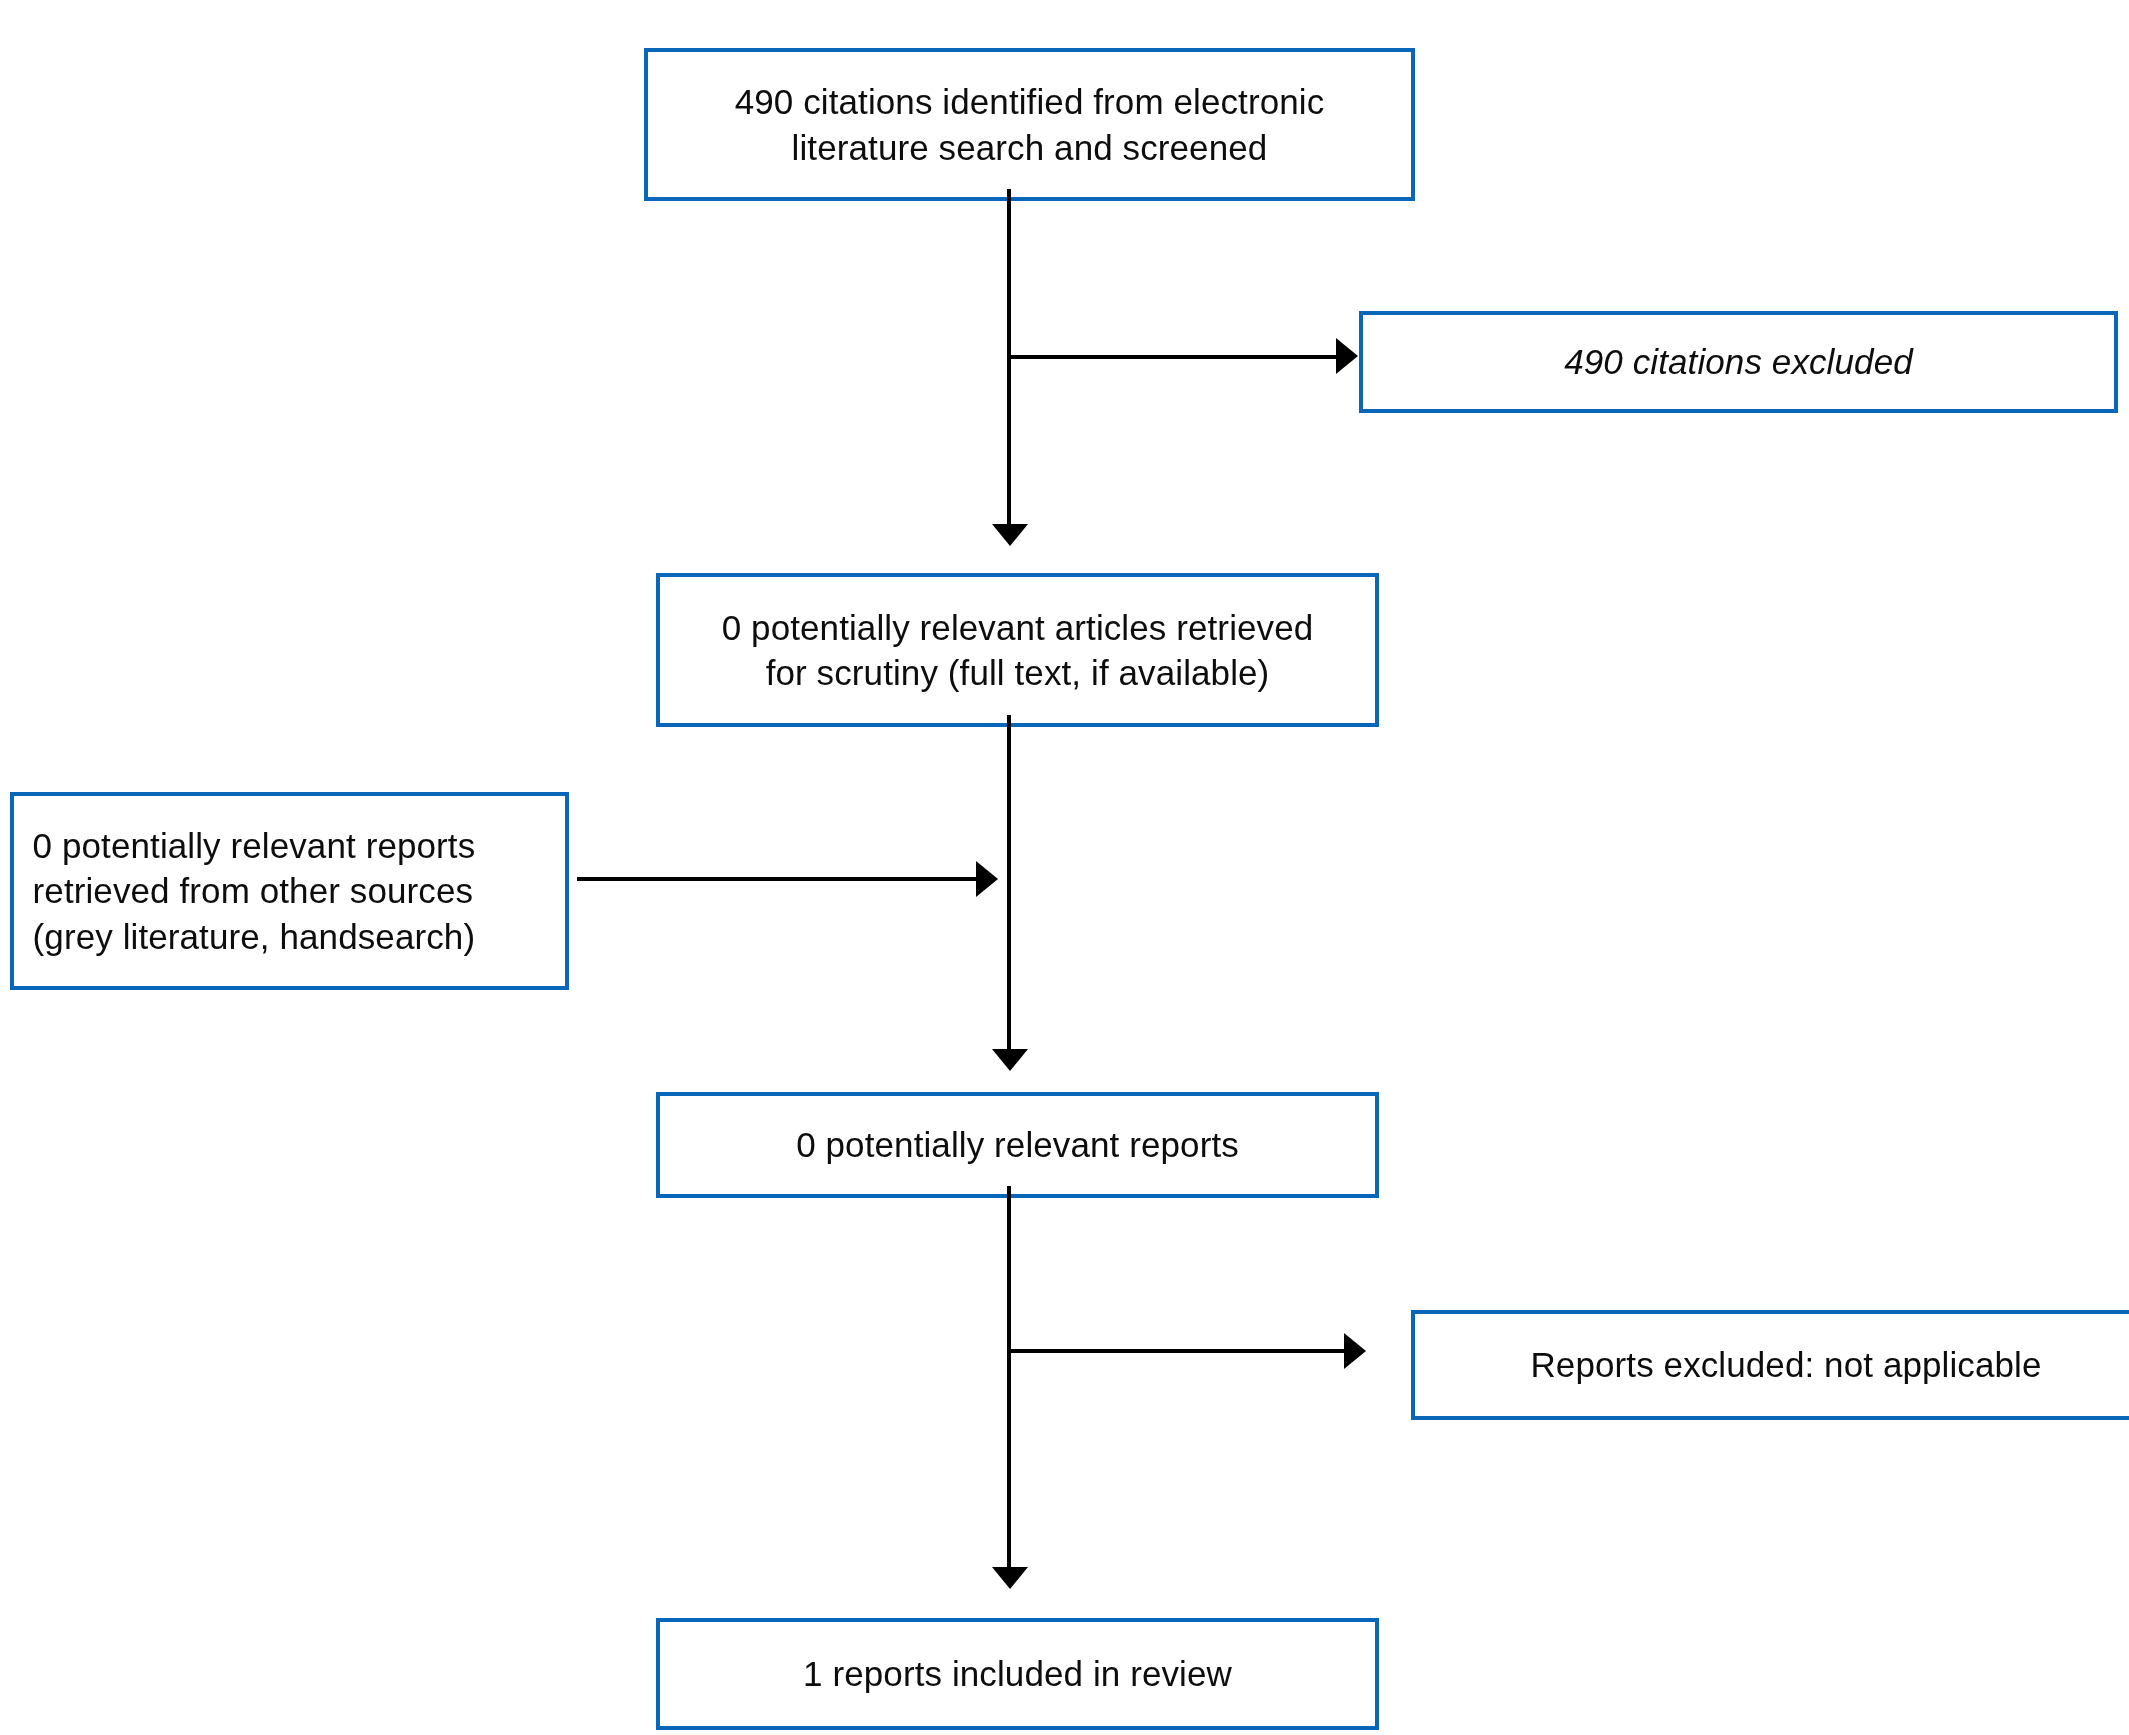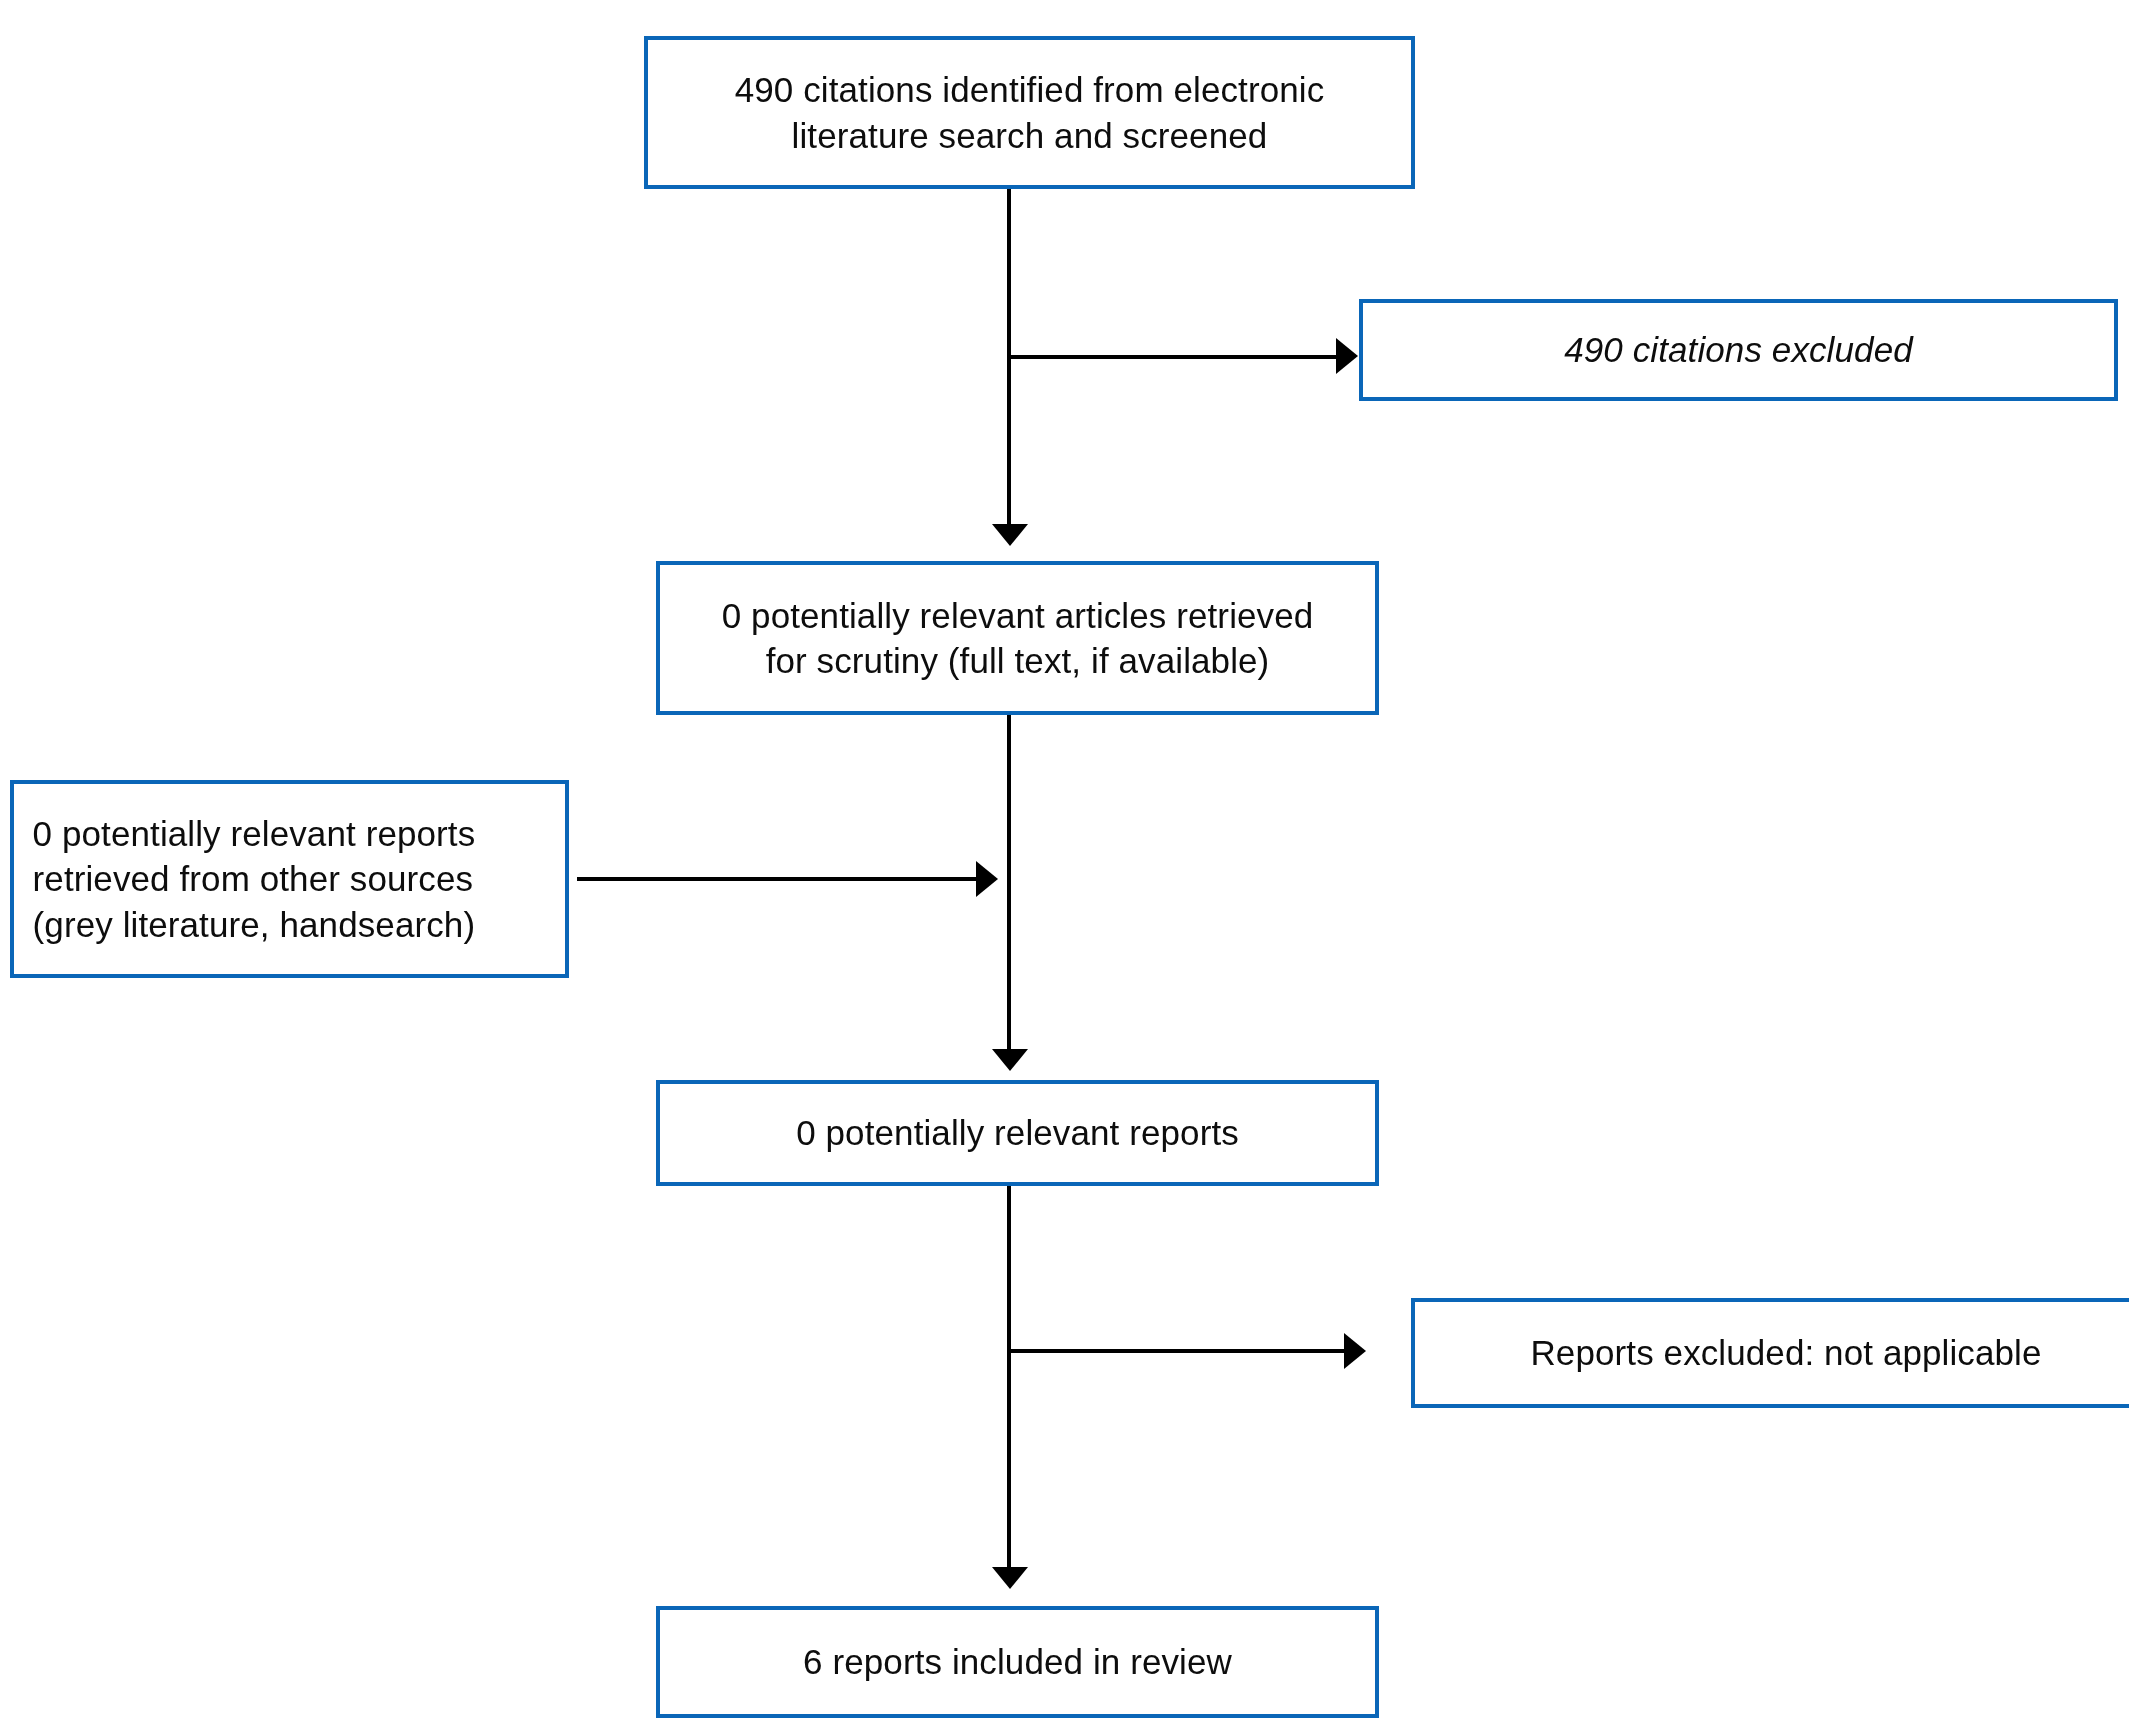--- a/index.html
+++ b/index.html
@@ -24,20 +24,21 @@
     background: #ffffff;
     display: flex;
     align-items: center;
     justify-content: center;
     color: #0d0d0d;
     font-size: 35px;
     line-height: 1.30;
     letter-spacing: 0.1px;
     text-align: center;
     padding: 4.8px 16.4px;
+    margin-top: 12px;
   }
   .node .label {
     display: block;
     width: 100%;
     white-space: pre-line;
   }
   .node.align-left {
     justify-content: flex-start;
     text-align: left;
   }
@@ -128,21 +129,21 @@
 
   <div class="node" id="node-relevant-reports">
     <span class="label">0 potentially relevant reports</span>
   </div>
 
   <div class="node" id="node-excluded-rep">
     <span class="label">Reports excluded: not applicable</span>
   </div>
 
   <div class="node" id="node-included">
-    <span class="label">6 reports included in review</span>
+    <span class="label">1 reports included in review</span>
   </div>
 
   <div class="vline" id="trunk-1"></div>
   <div class="arrow-down" id="arrowhead-1"></div>
 
   <div class="hline" id="branch-1"></div>
   <div class="arrow-right" id="arrowhead-b1"></div>
 
   <div class="vline" id="trunk-2"></div>
   <div class="arrow-down" id="arrowhead-2"></div>

